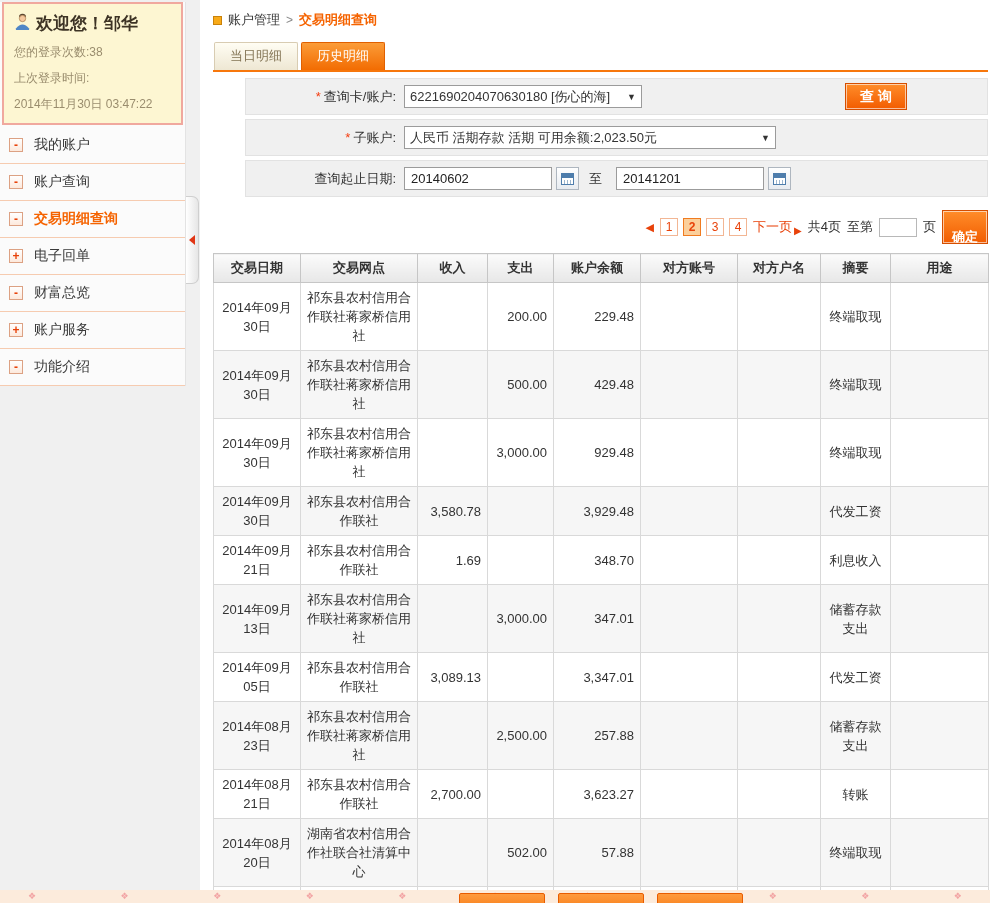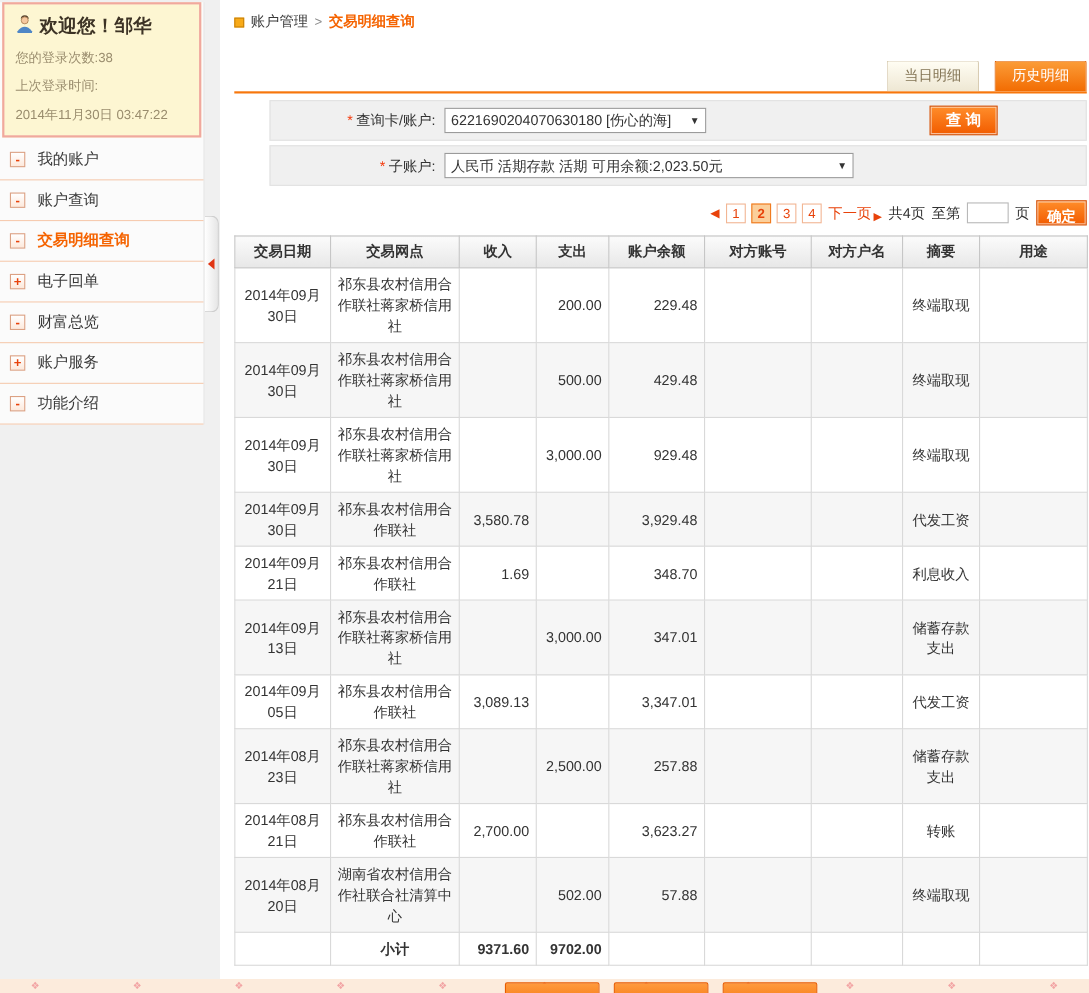--- a/index.html
+++ b/index.html
@@ -21,21 +21,21 @@
   .tri-left { width:0; height:0; border-top:5px solid transparent; border-bottom:5px solid transparent; border-right:6px solid #e03514; }
 
   
   .main { position:absolute; left:213px; top:0; width:775px; }
   .breadcrumb { margin-top:11px; display:flex; align-items:center; gap:6px; font-size:13px; }
   .crumb-square { width:9px; height:9px; background:#f8aa18; border:1px solid #c9820a; }
   .crumb-parent { color:#3a3a3a; }
   .crumb-sep { color:#888; font-size:12px; }
   .crumb-current { color:#f56300; font-weight:bold; }
 
-  .tabs { margin-top:26px; display:flex; gap:14px; border-bottom:2px solid #f7770c; padding-left:1px;justify-content:flex-end; }
+  .tabs { margin-top:13px; display:flex; gap:3px; border-bottom:2px solid #f7770c; padding-left:1px; }
   .tab { padding:4px 15px 5px 15px; font-size:13px; border-radius:2px 2px 0 0; cursor:pointer; }
   .tab.inactive { background:linear-gradient(#fffdf3,#eee7d3); border:1px solid #d8ccb2; border-bottom:none; color:#837454; }
   .tab.active { background:linear-gradient(#fb9c38,#f26c02); border:1px solid #e06000; border-bottom:none; color:#fff; font-weight:normal; }
 
   .form { margin-top:6px;padding-left:32px; }
   .form-row { background:#f0f0f0; border:1px solid #e2e2e2; height:37px; display:flex; align-items:center; margin-bottom:4px; }
   .form-label { width:150px; text-align:right; color:#333; }
   .req { color:#f43d10; margin-right:3px; }
   .field-wrap { display:flex; align-items:center; flex:1; }
   .select-box { height:23px; margin-left:8px; background:#fff; border:1px solid #9b9b9b; display:inline-flex; align-items:center; padding:0 5px; cursor:pointer; }
@@ -53,21 +53,21 @@
 
   .pagination { margin-top:13px; display:flex; justify-content:flex-end; align-items:center; gap:6px; font-size:13px; }
   .pg-arrow { color:#e8420a; font-size:11px; cursor:pointer; }
   .page-nums { display:flex; gap:5px; }
   .page-num { min-width:18px; height:18px; line-height:16px; text-align:center; border:1px solid #f2b694; background:#fff; color:#e8420a; font-size:12px; padding:0 3px; cursor:pointer; }
   .page-num.current { background:#fbcf9b; border-color:#f07b20; font-weight:bold; }
   .next-link { display:flex; align-items:flex-end; gap:2px; color:#e8420a; cursor:pointer; }
   .next-tri { font-size:10px; }
   .pg-text { color:#333; }
   .goto-input { width:38px; height:19px; border:1px solid #b8b8b8; background:#fff; font-size:12px; padding:0 3px; font-family:inherit; }
-  .confirm-btn { height:23px; padding:4px 9px; background:linear-gradient(#ff8d2a,#f25c00); border:1px solid #d54e00; box-shadow:inset 0 0 0 1px rgba(255,255,255,.6); color:#fff; font-size:13px; font-weight:bold; line-height:20px; cursor:pointer; }
+  .confirm-btn { height:23px; padding:16px 9px; background:linear-gradient(#ff8d2a,#f25c00); border:1px solid #d54e00; box-shadow:inset 0 0 0 1px rgba(255,255,255,.6); color:#fff; font-size:13px; font-weight:bold; line-height:20px; cursor:pointer; }
 
   table.grid { margin-top:9px; width:775px; border-collapse:collapse; font-size:13px; table-layout:fixed; }
   .grid th { background:linear-gradient(#fbfbfb,#e7e7e7); border:1px solid #c6c6c6; height:29px; font-weight:bold; color:#333; }
   .grid td { border:1px solid #d9d9d9; padding:5px 6px; line-height:19px; color:#333; word-break:break-all; }
   .grid tbody tr:nth-child(even) td { background:#f6f6f6; }
   .grid td.c { text-align:center; }
   .grid td.r { text-align:right; }
   .grid tr.subtotal td { background:#fff; font-weight:bold; }
 
   .bottom-buttons { position:absolute; left:213px; top:893px; width:775px; display:flex; justify-content:center; gap:13px; z-index:2; }
@@ -163,20 +163,36 @@
       </div>
       <div class="form-row">
         <div class="form-label">
           <span class="req">*</span><span>子账户:</span>
         </div>
         <div class="field-wrap">
           <div class="select-box w-sub">
             <span class="sel-text">人民币 活期存款 活期 可用余额:2,023.50元</span>
             <span class="sel-arrow">▼</span>
           </div>
+        </div>
+      </div>
+      <div class="form-row">
+        <div class="form-label">
+          <span>查询起止日期:</span>
+        </div>
+        <div class="field-wrap">
+          <input class="text-input" value="20140602" style="">
+          <span class="cal-btn">
+            <span class="cal-glyph"></span>
+          </span>
+          <span class="to-label">至</span>
+          <input class="text-input" value="20141201" style="">
+          <span class="cal-btn">
+            <span class="cal-glyph"></span>
+          </span>
         </div>
       </div>
     </div>
 
     <div class="pagination">
       <span class="pg-arrow">◀</span>
       <span class="page-nums">
           <span class="page-num">1</span>
           <span class="page-num current">2</span>
           <span class="page-num">3</span>

